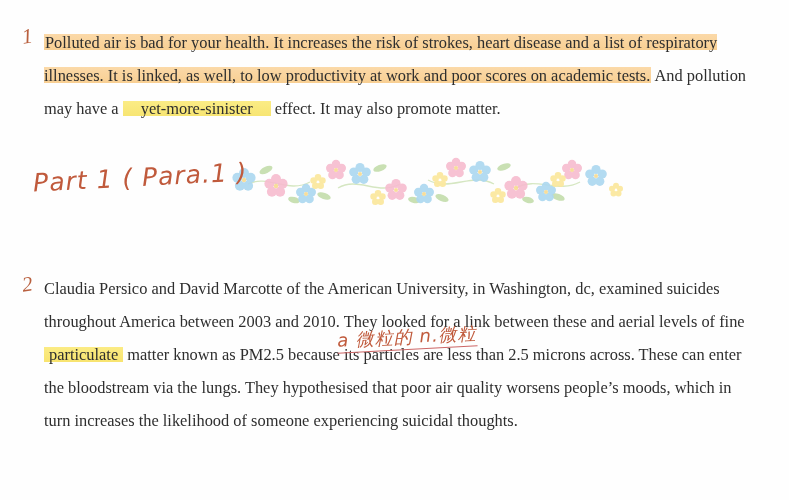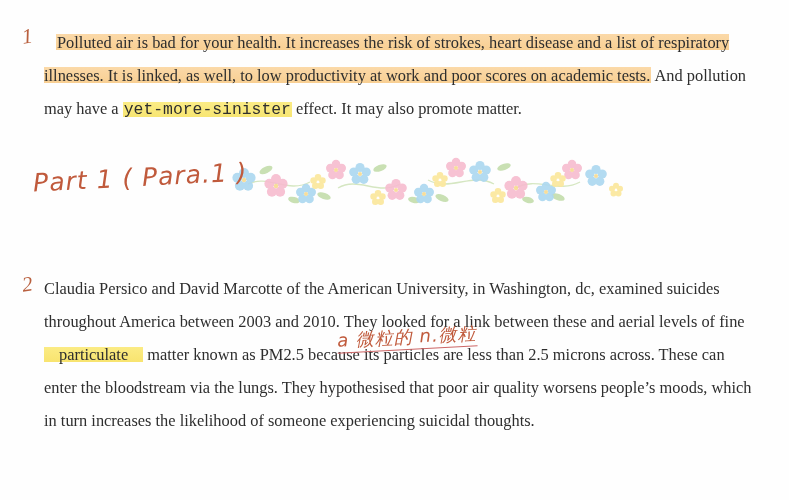--- a/index.html
+++ b/index.html
@@ -44,30 +44,28 @@
     font-size: 16.4px;
     line-height: 33px;
     color: #2e2e2e;
     text-align: left;
   }
 
   
   .hl-orange {
     background: linear-gradient(transparent 6%, #fbd9a8 6%, #f8cf92 92%, transparent 92%);
     padding: 0 1px;
-    margin-left: 12px;
   }
   .hl-yellow {
     background: linear-gradient(transparent 8%, #fbec86 8%, #f7e572 92%, transparent 92%);
-    padding: 0 1px;
-    font-family: Liberation Mono, monospace;
+    padding: 0 18px;
   }
   .hl-yellow-sm {
     background: linear-gradient(transparent 10%, #fbeb84 10%, #f8e46f 90%, transparent 90%);
-    padding: 0 15px;
+    padding: 0 5px;
   }
 
   
   #para1 {
     left: 44px;
     top: 26px;
     width: 712px;
   }
   #para1-num { left: 22px; top: 24px; }
 

